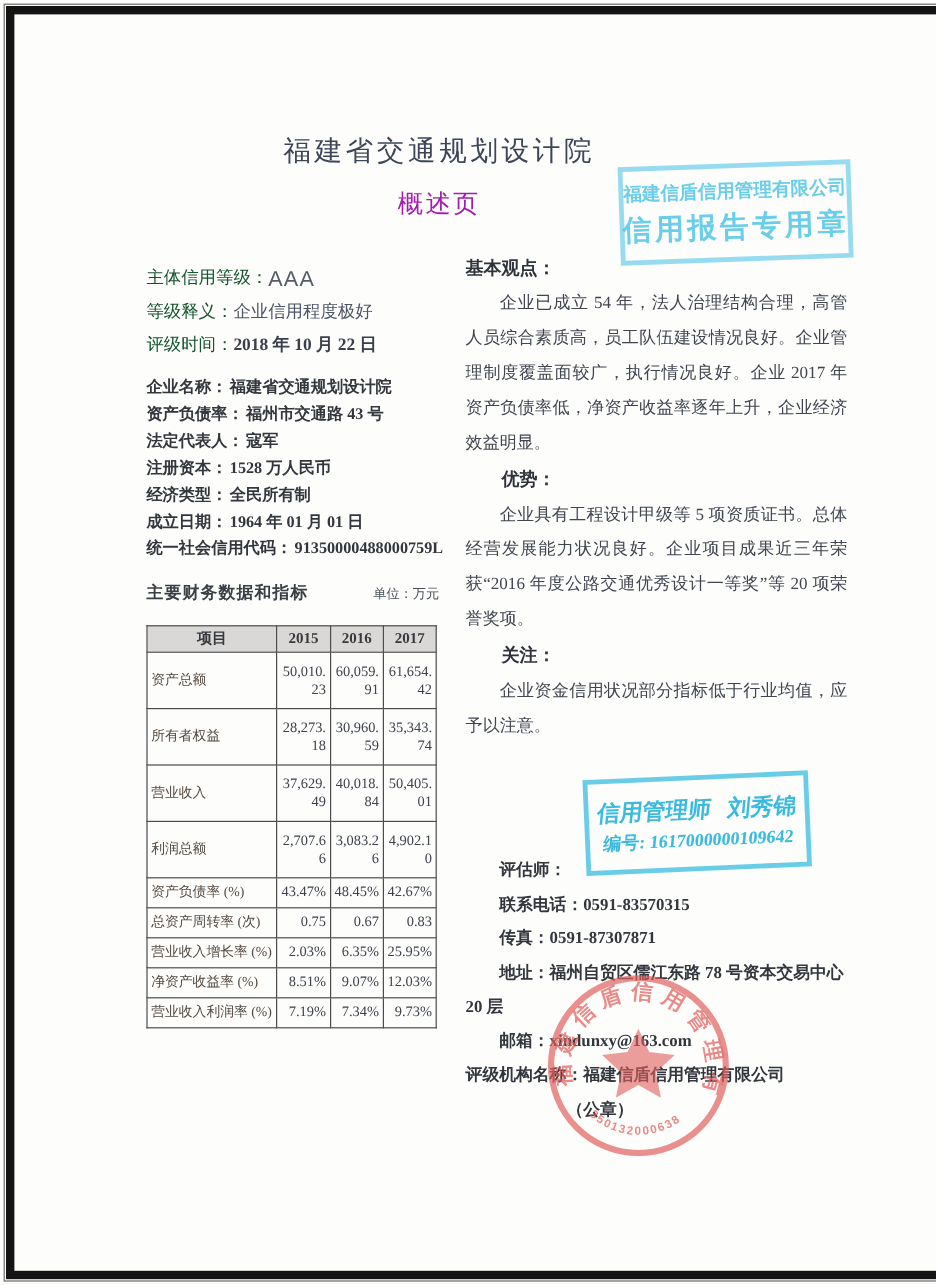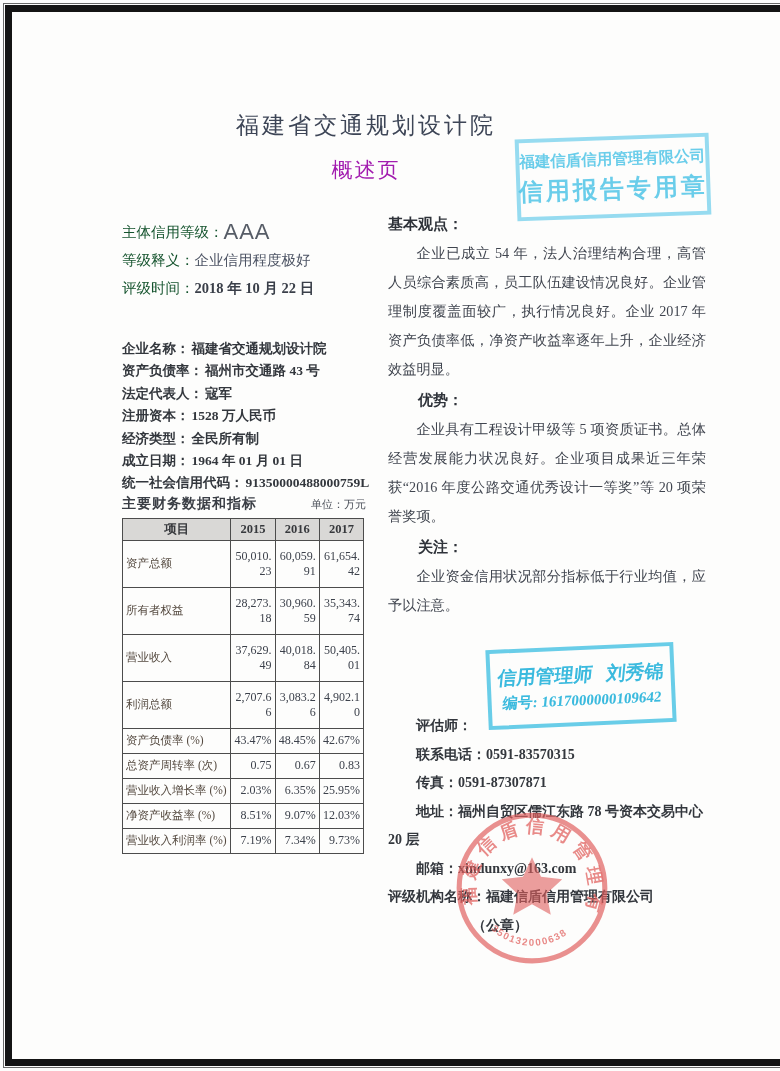--- a/index.html
+++ b/index.html
@@ -11,31 +11,31 @@
 
   
   .title-block{position:absolute;top:110px;left:116px;width:500px;text-align:center;}
   .doc-title{font-size:23px;letter-spacing:3px;color:#3d4556;font-weight:500;}
   .doc-subtitle{margin-top:15px;font-size:21px;letter-spacing:2px;color:#a21caf;font-weight:500;}
 
   
   .left-col{position:absolute;left:122px;top:218px;width:258px;}
   .rating-line{line-height:28px;font-size:14.5px;color:#4d5464;}
   .rating-line .lbl{color:#14532d;}
-  .grade-val{font-family:"Liberation Sans","DejaVu Sans",sans-serif;font-size:22px;color:#565c66;letter-spacing:1px;vertical-align:-2px;}
+  .grade-val{font-family:"Liberation Sans","DejaVu Sans",sans-serif;font-size:18px;color:#565c66;letter-spacing:1px;vertical-align:-2px;}
   .date-val{font-weight:700;color:#3a3f49;}
-  .company-block{margin-top:36px;}
+  .company-block{margin-top:10px;}
   .info-line{line-height:22.4px;font-size:13.5px;font-weight:700;color:#33373d;white-space:nowrap;}
   .info-line .val{margin-left:2px;}
 
   
-  .table-caption{margin-top:0;display:flex;justify-content:space-between;align-items:baseline;width:244px;}
+  .table-caption{margin-top:16px;display:flex;justify-content:space-between;align-items:baseline;width:244px;}
   .table-title{font-size:14px;font-weight:700;color:#3a3e45;letter-spacing:1px;}
   .table-unit{font-size:11px;color:#4a4f58;}
-  table.fin{border-collapse:collapse;margin-top:5px;width:242px;table-layout:fixed;}
+  table.fin{border-collapse:collapse;margin-top:18px;width:242px;table-layout:fixed;}
   table.fin th,table.fin td{border:1px solid #4c4c4c;padding:2px 3px;}
   table.fin thead th{background:#d9d8d6;font-size:12.5px;font-weight:700;color:#37393d;height:17px;text-align:center;}
   table.fin col.c-item{width:108px;}
   table.fin col.c-year{width:44px;}
   td.rowname{font-size:11.5px;color:#54493f;text-align:left;}
   td.num{font-size:12px;color:#3c414b;text-align:right;word-break:break-all;line-height:15px;}
   tr.tall td{height:42px;}
   tr.short td{height:20px;}
 
   

